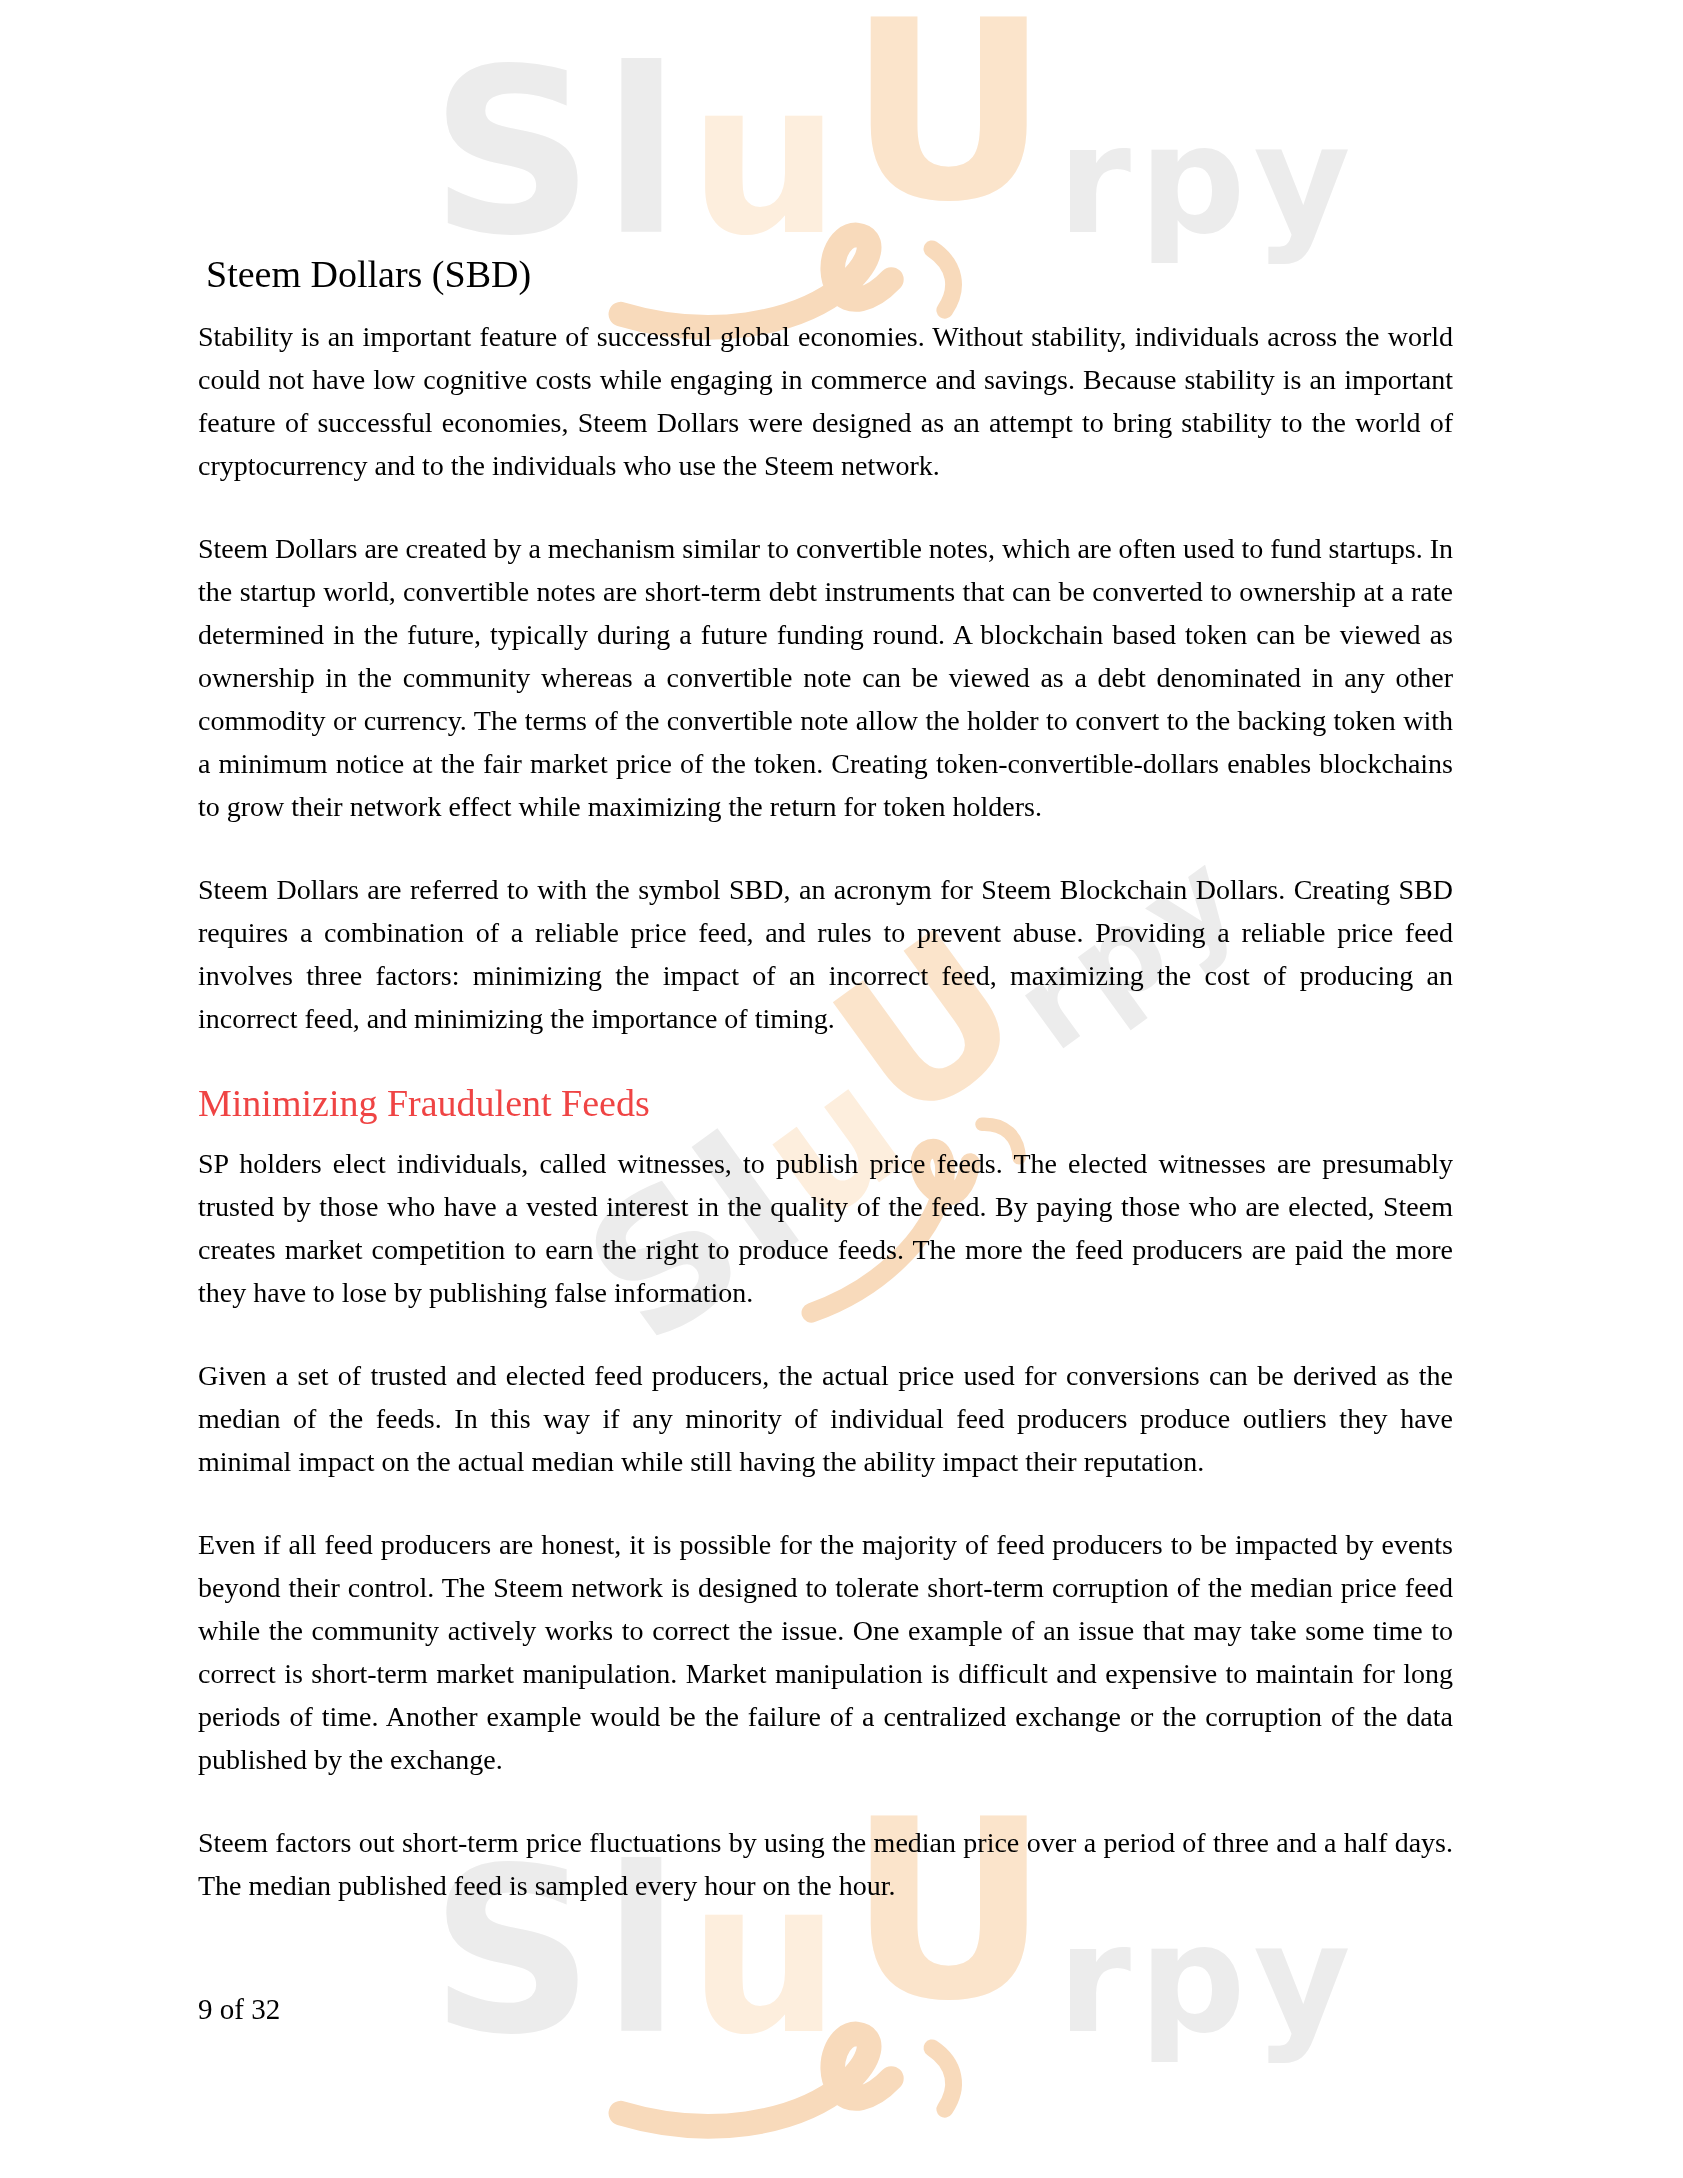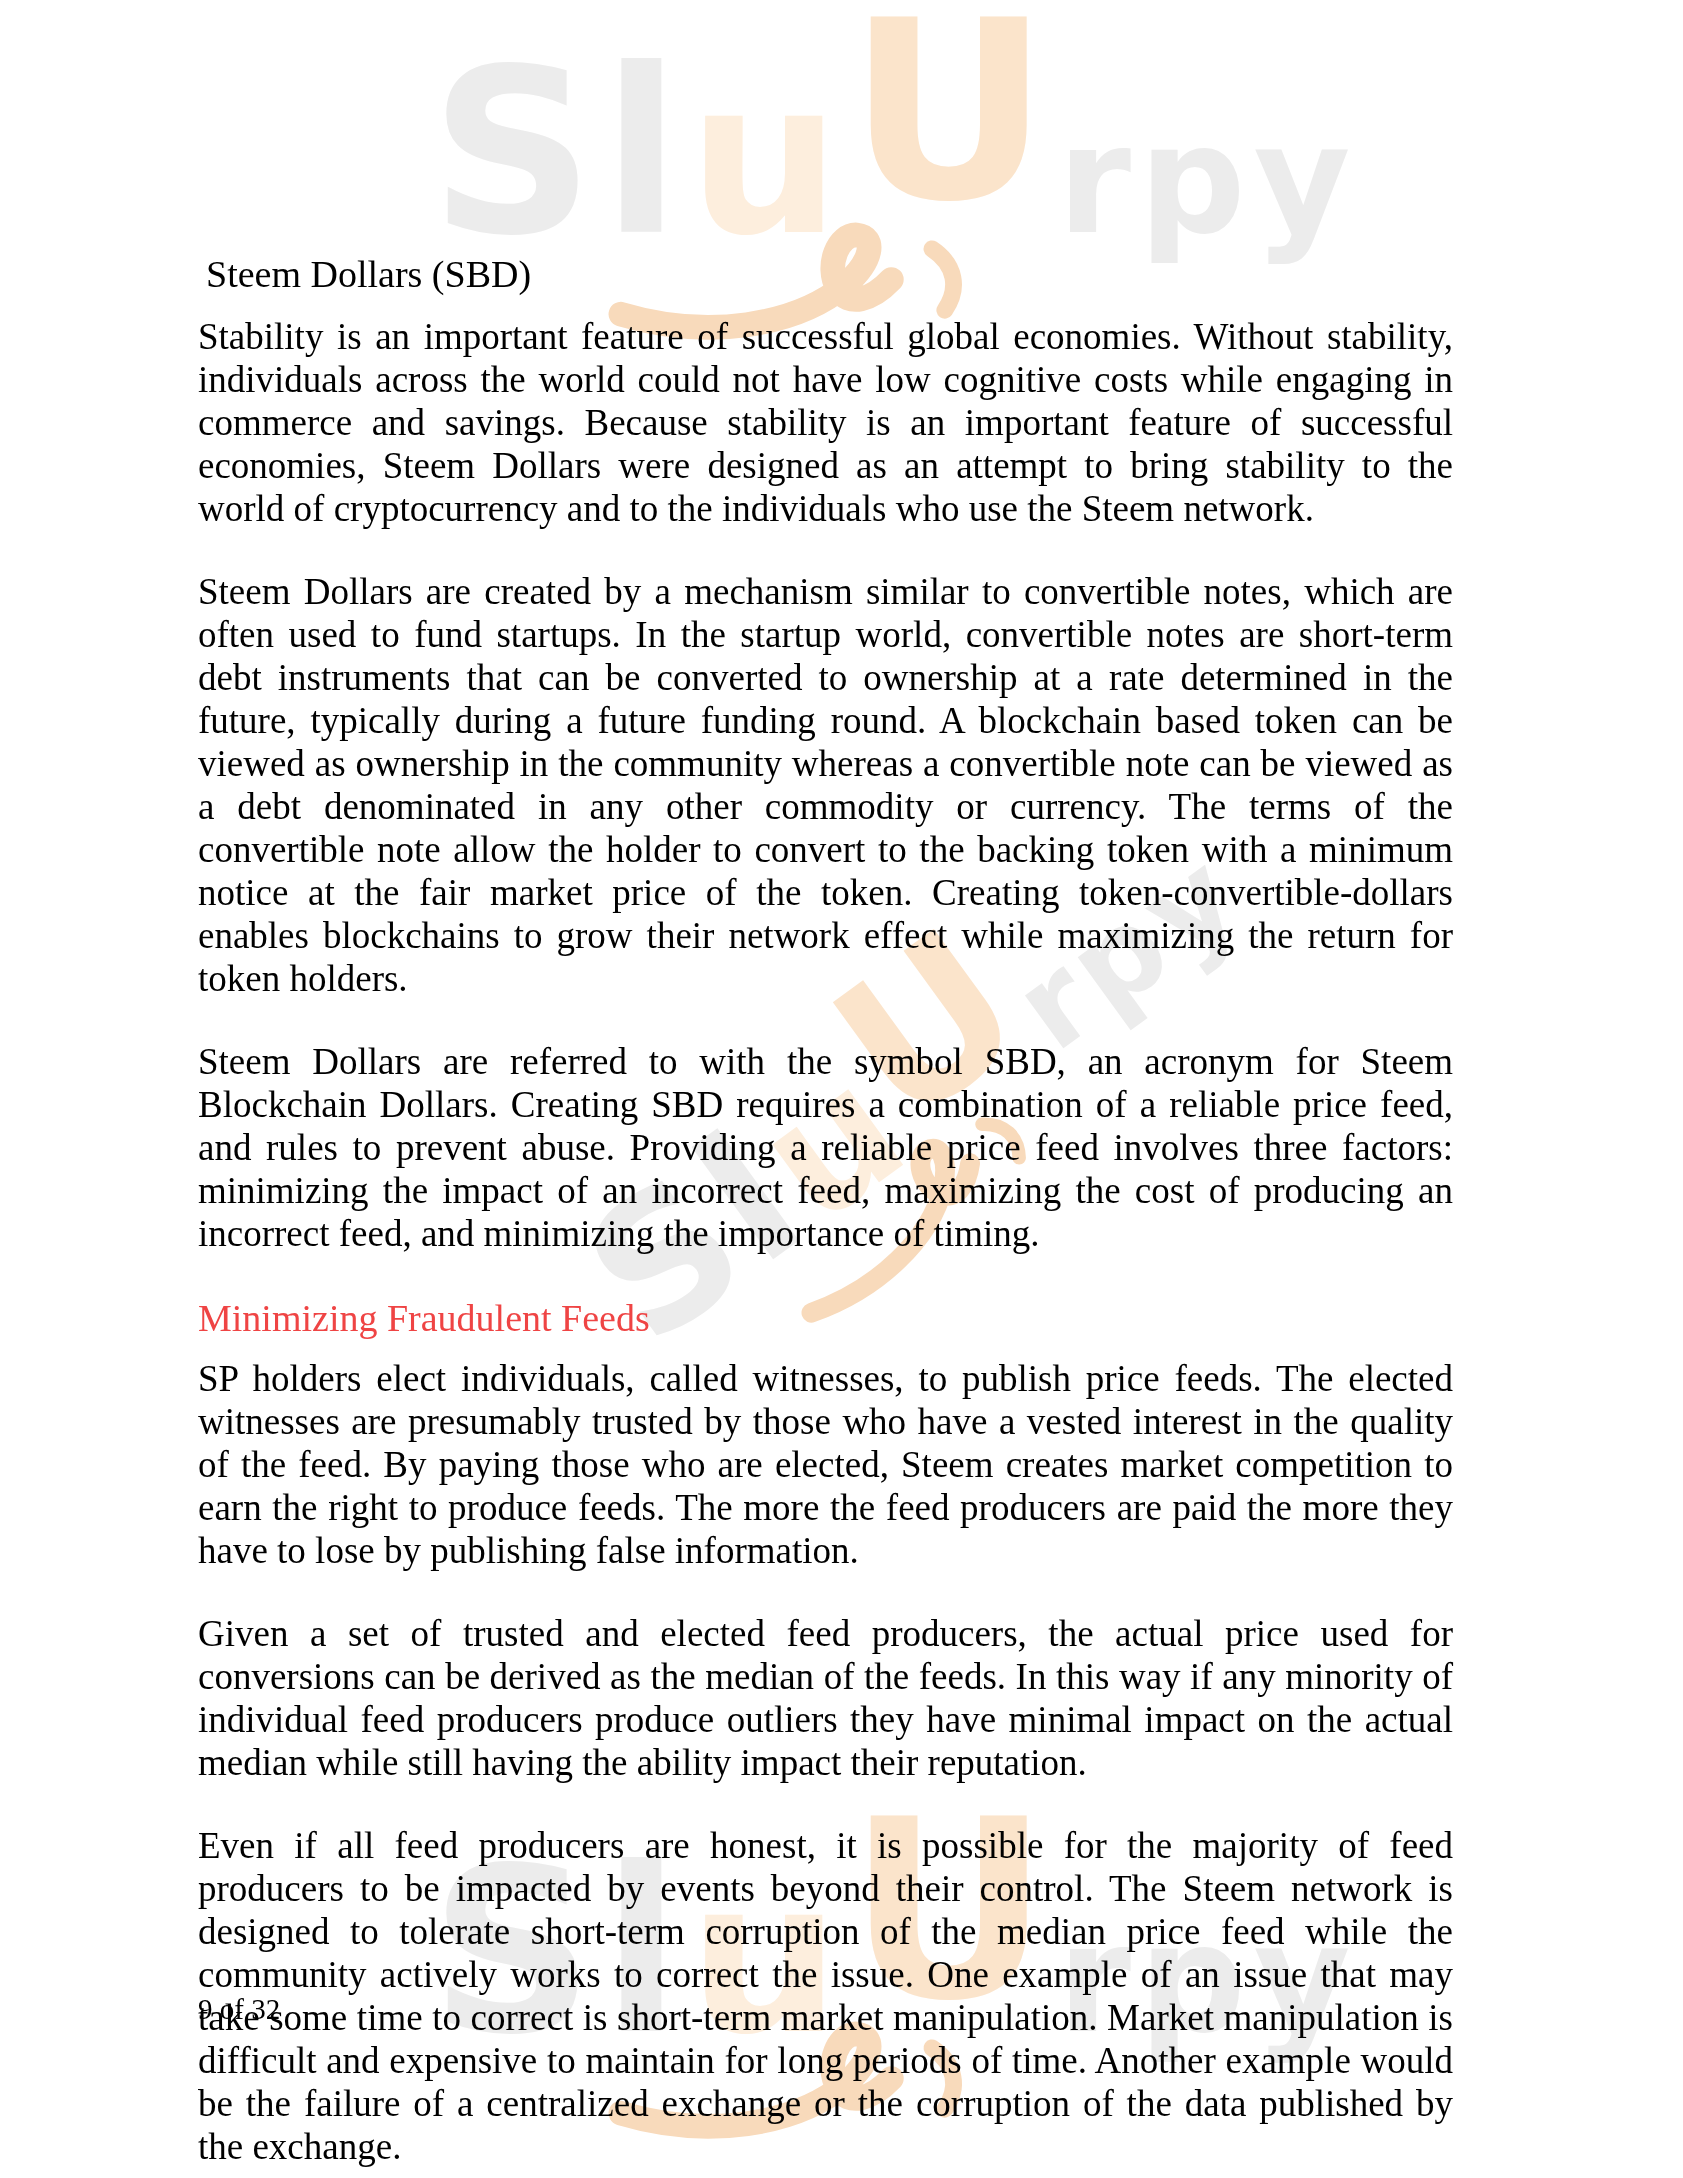--- a/index.html
+++ b/index.html
@@ -28,21 +28,21 @@
   .wm-swirl .sw-crescent{stroke-width:17px;}
 
   
   .content{
     position:absolute;left:198px;top:248px;width:1255px;z-index:1;
   }
   h1.doc-title{
     font-size:38px;line-height:53px;font-weight:normal;margin:0 0 14px 8px;color:#000000;
   }
   p.body-par{
-    font-size:37px;line-height:43px;margin:0 0 40px 0;
+    font-size:28px;line-height:43px;margin:0 0 40px 0;
     text-align:justify;text-justify:inter-word;color:#000000;
   }
   p.body-par:last-child{margin-bottom:4px;}
   h2.section-heading{
     font-size:38px;line-height:46px;font-weight:normal;margin:0 0 16px 0;color:#ef4444;
   }
   .page-footer{
     position:absolute;left:198px;top:1988px;width:1255px;z-index:1;
     text-align:left;font-size:29px;line-height:43px;color:#000000;
   }

